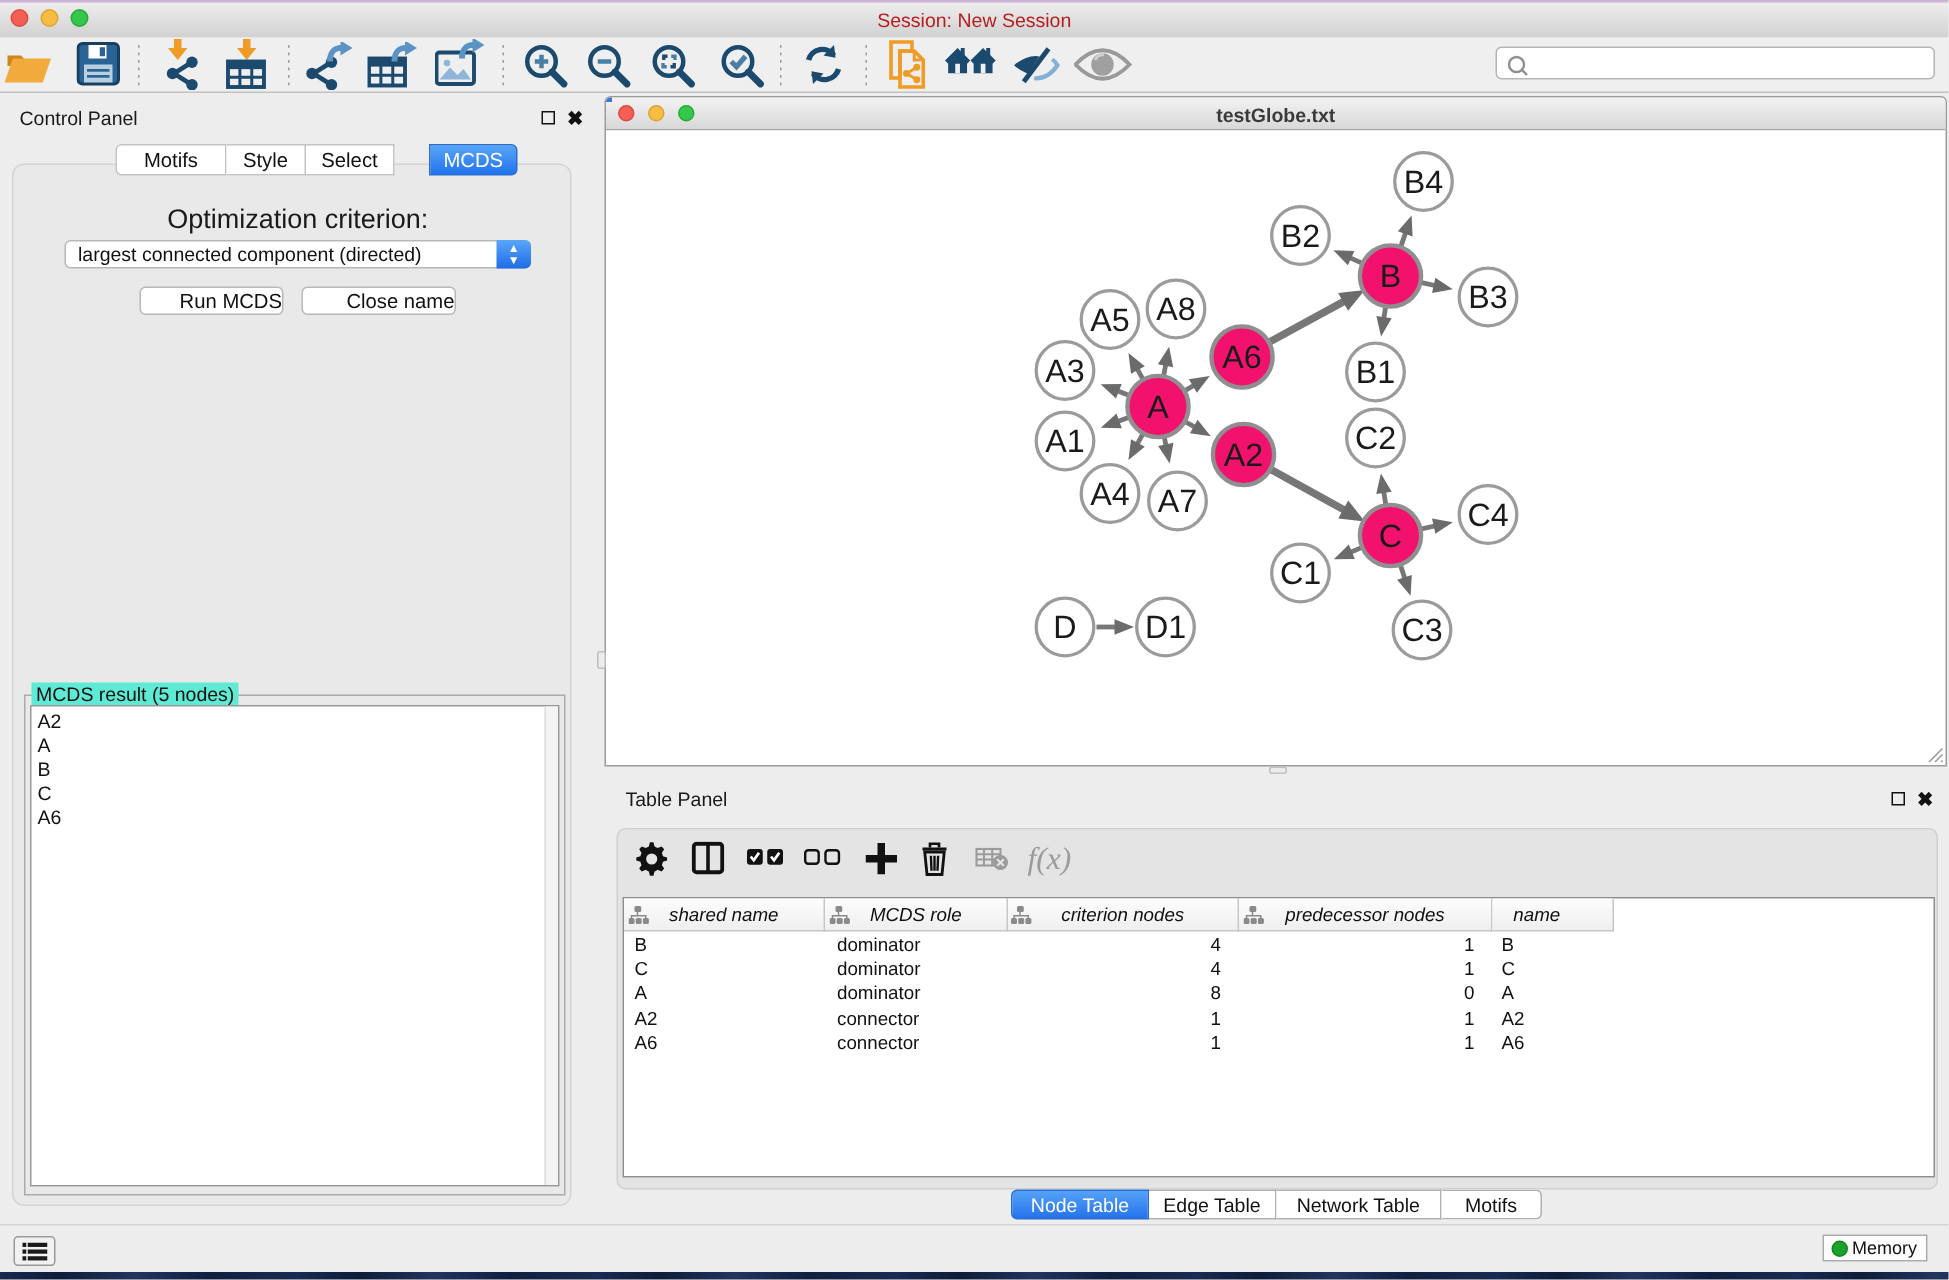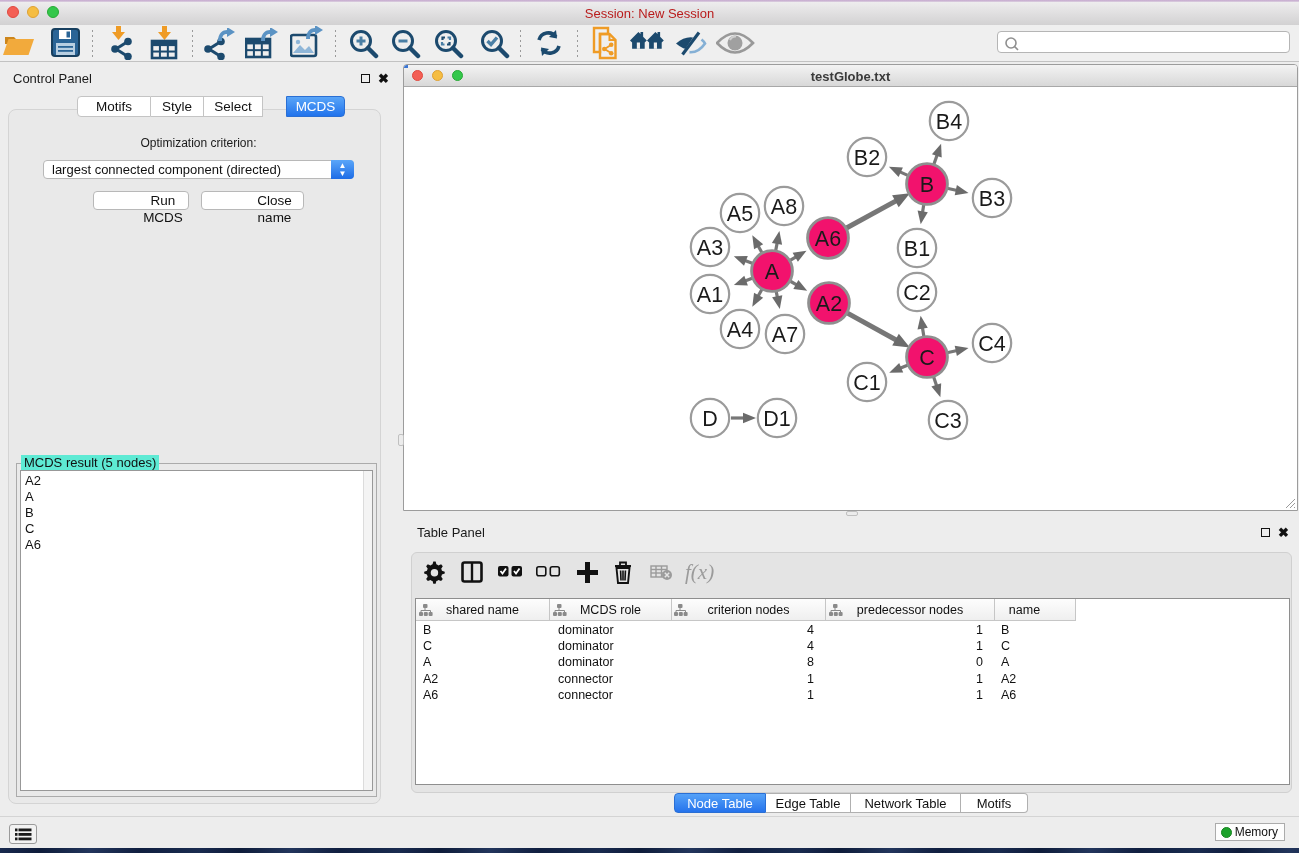--- a/index.html
+++ b/index.html
@@ -167,29 +167,29 @@
   .sqico { width:9px; height:9px; border:1.5px solid #111; background:transparent; }
   .xico { font-size:13px; color:#111; font-weight:bold; line-height:9px; }
   #cp-inner { left:8px; top:109px; width:373px; height:695px; background:#e9e9e9;
     border:1px solid #d4d4d4; border-radius:8px; }
   .tabrow { position:absolute; display:flex; }
   .tab { height:21px; font-size:13.5px; line-height:20px; text-align:center;
     background:#fff; border:1px solid #c4c4c4; border-left:none; color:#111; }
   .tab.first { border-left:1px solid #c4c4c4; border-radius:4px 0 0 4px; }
   .tab.last { border-radius:0 4px 4px 0; }
   .tab.sel { background:linear-gradient(#59a5f8,#2173ec); color:#fff; border:1px solid #2a6fd4; }
-  #optlabel { left:12px; top:136px; width:373px; text-align:center; font-size:12px; color:#1a1a1a; }
+  #optlabel { left:12px; top:136px; width:373px; text-align:center; font-size:18px; color:#1a1a1a; }
   #dropdown { left:43px; top:160px; width:311px; height:19px; background:#fff;
     border:1px solid #b8b8b8; border-radius:4px; font-size:13px; color:#111;
     line-height:17px; padding-left:8px; }
   #stepper { left:331px; top:160px; width:23px; height:19px; border-radius:0 4px 4px 0;
     background:linear-gradient(#5aa6f9,#1d6ce6); }
   .chev { position:absolute; left:0; width:23px; text-align:center; color:#fff; font-size:8px; line-height:8px; }
   .cpbtn { position:absolute; height:19px; background:#fff; border:1px solid #b8b8b8;
-    border-radius:4px; font-size:13.5px; color:#111; text-align:center; line-height:17px;padding-left:44px; }
+    border-radius:4px; font-size:13.5px; color:#111; text-align:right; line-height:17px; }
   #fieldset { left:16px; top:463px; width:361px; height:334px; border:1px solid #ababab; }
   #legend { left:21px; top:455px; font-size:13px; color:#111; background:#5eead4; padding:0 3px; }
   #mcdslist { left:20px; top:470px; width:353px; height:321px; background:#fff;
     border:1px solid #989898; font-size:13px; color:#111; line-height:16px; padding:2px 0 0 4px; }
   #mcdsscroll { left:363px; top:471px; width:9px; height:319px; background:#f4f4f4;
     border-left:1px solid #dcdcdc; }
 </style>
 <div id="cp-title" class="abs">Control Panel</div>
 <div class="panelbtns" style="left:361px; top:74px;">
   <div class="sqico"></div>
@@ -321,21 +321,21 @@
 <div class="abs" style="left:846px; top:511px; width:12px; height:5px; background:#ececec; border:1px solid #c0c0c0; border-radius:2px;"></div>
 
 <style>
   #tp-title { left:417px; top:525px; font-size:13px; color:#1a1a1a; }
   #tp-inner { left:411px; top:552px; width:881px; height:241px; background:#e4e4e4;
     border:1px solid #d0d0d0; border-radius:6px; }
   #tp-table { left:415px; top:598px; width:875px; height:187px; background:#fff;
     border:1px solid #8e8e8e; }
   .th { position:absolute; top:599px; height:22px; background:linear-gradient(#fdfdfd,#efefef);
     border-right:1px solid #c6c6c6; border-bottom:1px solid #c6c6c6;
-    font-size:12.5px; color:#111; text-align:center; line-height:22px; }
+    font-size:12.5px; color:#111; text-align:center; line-height:22px;font-style:italic; }
   .td { position:absolute; font-size:12.5px; color:#111; line-height:16px; }
   .tabrow2 { position:absolute; left:674px; top:793px; display:flex; }
   .btab { height:20px; font-size:13px; line-height:19px; text-align:center; background:#fff;
     border:1px solid #b0b0b0; border-left:none; color:#111; }
   .btab.f { border-left:1px solid #b0b0b0; border-radius:4px 0 0 4px; }
   .btab.l { border-radius:0 4px 4px 0; }
   .btab.sel { background:linear-gradient(#55a2f8,#2573ec); color:#fff; border-color:#2a6fd4; }
 </style>
 <div id="tp-title" class="abs">Table Panel</div>
 <div class="panelbtns" style="left:1261px; top:528px;">

